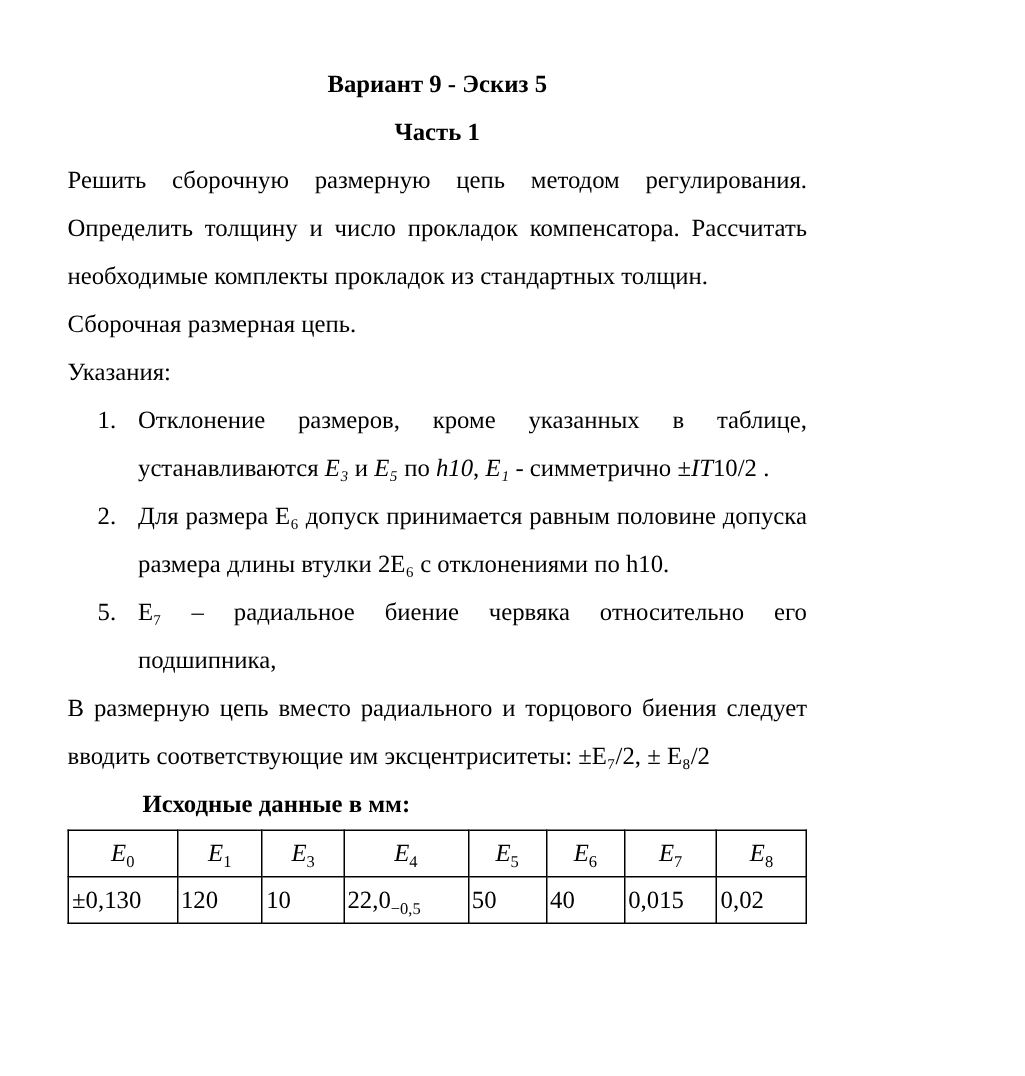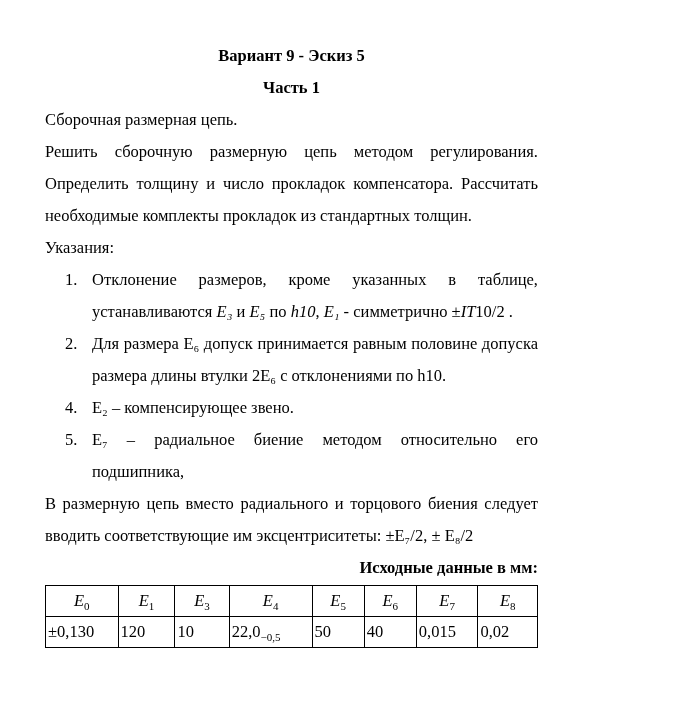--- a/index.html
+++ b/index.html
@@ -45,21 +45,20 @@
     width: 27px;
     text-indent: 0;
   }
   .cont {
     text-indent: 0;
     padding-left: 5px;
   }
   .caption {
     font-weight: bold;
     margin-left: 50px;
-    text-align: right;
   }
   table.data {
     border-collapse: collapse;
     margin-top: 1px;
     table-layout: fixed;
   }
   table.data th, table.data td {
     border: 1px solid #000000;
     vertical-align: middle;
     font-weight: normal;
@@ -77,36 +76,35 @@
   }
 </style>
 </head>
 <body>
 
 <div class="page">
 
   <div class="heading">Вариант 9 - Эскиз 5</div>
   <div class="heading">Часть 1</div>
 
+  <div class="para">Решить сборочную размерную цепь методом регулирования. Определить толщину и число прокладок компенсатора. Рассчитать необходимые комплекты прокладок из стандартных толщин.</div>
+
   <div class="para">Сборочная размерная цепь.</div>
-
-  <div class="para">Решить сборочную размерную цепь методом регулирования. Определить толщину и число прокладок компенсатора. Рассчитать необходимые комплекты прокладок из стандартных толщин.</div>
 
   <div>Указания:</div>
 
   <ol class="instructions">
 
     <li class="li"><span class="num">1.</span><span>Отклонение размеров, кроме указанных в таблице, устанавливаются </span><span class="math">E₃</span><span> и </span><span class="math">E₅</span><span> по </span><span class="math">h10</span><span>, </span><span class="math">E₁</span><span> - симметрично ±</span><span class="math">IT</span><span>10/2 .</span></li>
 
     <li class="li"><span class="num">2.</span><span>Для размера E₆  допуск принимается равным половине допуска размера длины втулки 2E₆ с отклонениями по h10.</span></li>
 
 
-    <li class="li"><span class="num">4.</span><span>E₂ – компенсирующее звено.</span></li>
 
-    <li class="li"><span class="num">5.</span><span>E₇ –  радиальное биение методом относительно его подшипника,</span></li>
+    <li class="li"><span class="num">5.</span><span>E₇ –  радиальное биение червяка относительно его подшипника,</span></li>
 
   </ol>
 
   <div class="para">В размерную цепь вместо радиального и торцового биения следует вводить соответствующие им эксцентриситеты:  ±E₇/2,   ± E₈/2</div>
 
   <div class="caption">Исходные  данные в мм:</div>
 
   <table class="data">
     <colgroup>
       <col style="width:83px">

